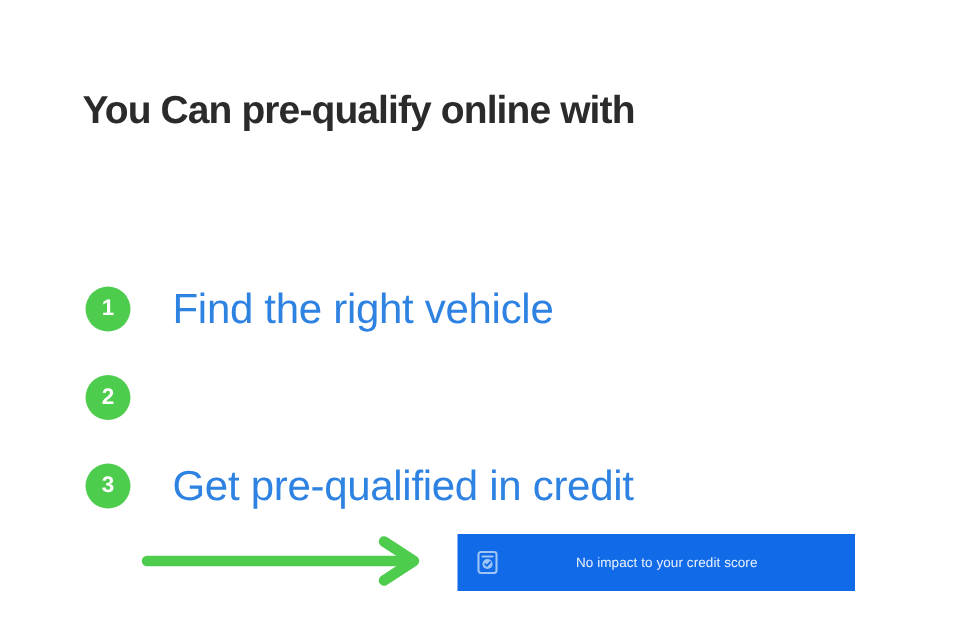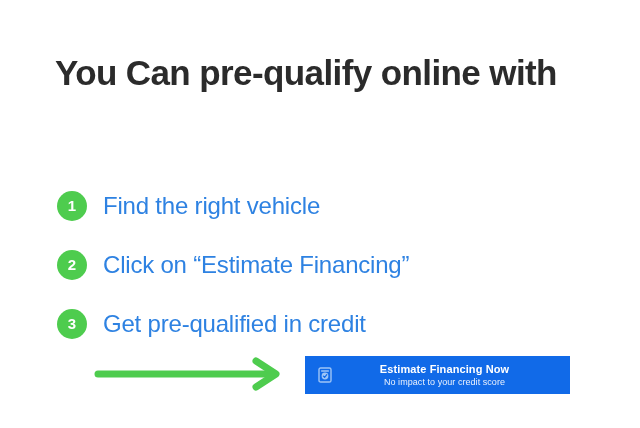--- a/index.html
+++ b/index.html
@@ -20,21 +20,21 @@
     inset: 0;
     background: #ffffff;
   }
 
   
   .headline {
     position: absolute;
     left: 55px;
     top: 50px;
     width: 530px;
-    font-size: 35px;
+    font-size: 26px;
     line-height: 46px;
     font-weight: 700;
     letter-spacing: -0.6px;
     color: #2b2b2b;
   }
   .headline .line {
     display: block;
     white-space: nowrap;
   }
 
@@ -57,22 +57,22 @@
     background: #4ecc4e;
     color: #ffffff;
     font-size: 15px;
     font-weight: 700;
     display: flex;
     align-items: center;
     justify-content: center;
     flex: 0 0 auto;
   }
   .step-label {
-    margin-left: 16px;
-    font-size: 24px;
+    margin-left: 28px;
+    font-size: 28px;
     line-height: 32px;
     font-weight: 400;
     color: #2e82e2;
     letter-spacing: -0.2px;
     white-space: nowrap;
   }
 
   
   .arrow-wrap {
     position: absolute;
@@ -140,21 +140,20 @@
 
   <div class="steps">
 
     <div class="step-row">
       <span class="step-badge">1</span>
       <span class="step-label">Find the right vehicle</span>
     </div>
 
     <div class="step-row">
       <span class="step-badge">2</span>
-      <span class="step-label">Click on “Estimate Financing”</span>
     </div>
 
     <div class="step-row">
       <span class="step-badge">3</span>
       <span class="step-label">Get pre-qualified in credit</span>
     </div>
 
   </div>
 
   <div class="arrow-wrap">
@@ -169,18 +168,17 @@
   <div class="cta">
     <span class="cta-icon">
       <svg width="15" height="16" viewBox="0 0 15 16" aria-hidden="true">
         <rect x="1" y="1" width="12" height="14" rx="1.6" fill="none" stroke="#9ec5f6" stroke-width="1.4"></rect>
         <circle cx="7" cy="9" r="3.4" fill="#9ec5f6"></circle>
         <path d="M5.4 9.1 L6.6 10.3 L8.8 7.7" fill="none" stroke="#116ae8" stroke-width="1.2" stroke-linecap="round" stroke-linejoin="round"></path>
         <line x1="3.6" y1="4" x2="10.4" y2="4" stroke="#9ec5f6" stroke-width="1.3" stroke-linecap="round"></line>
       </svg>
     </span>
     <span class="cta-text">
-      <span class="cta-title">Estimate Financing Now</span>
       <span class="cta-sub">No impact to your credit score</span>
     </span>
   </div>
 
 </div>
 
 </body></html>

